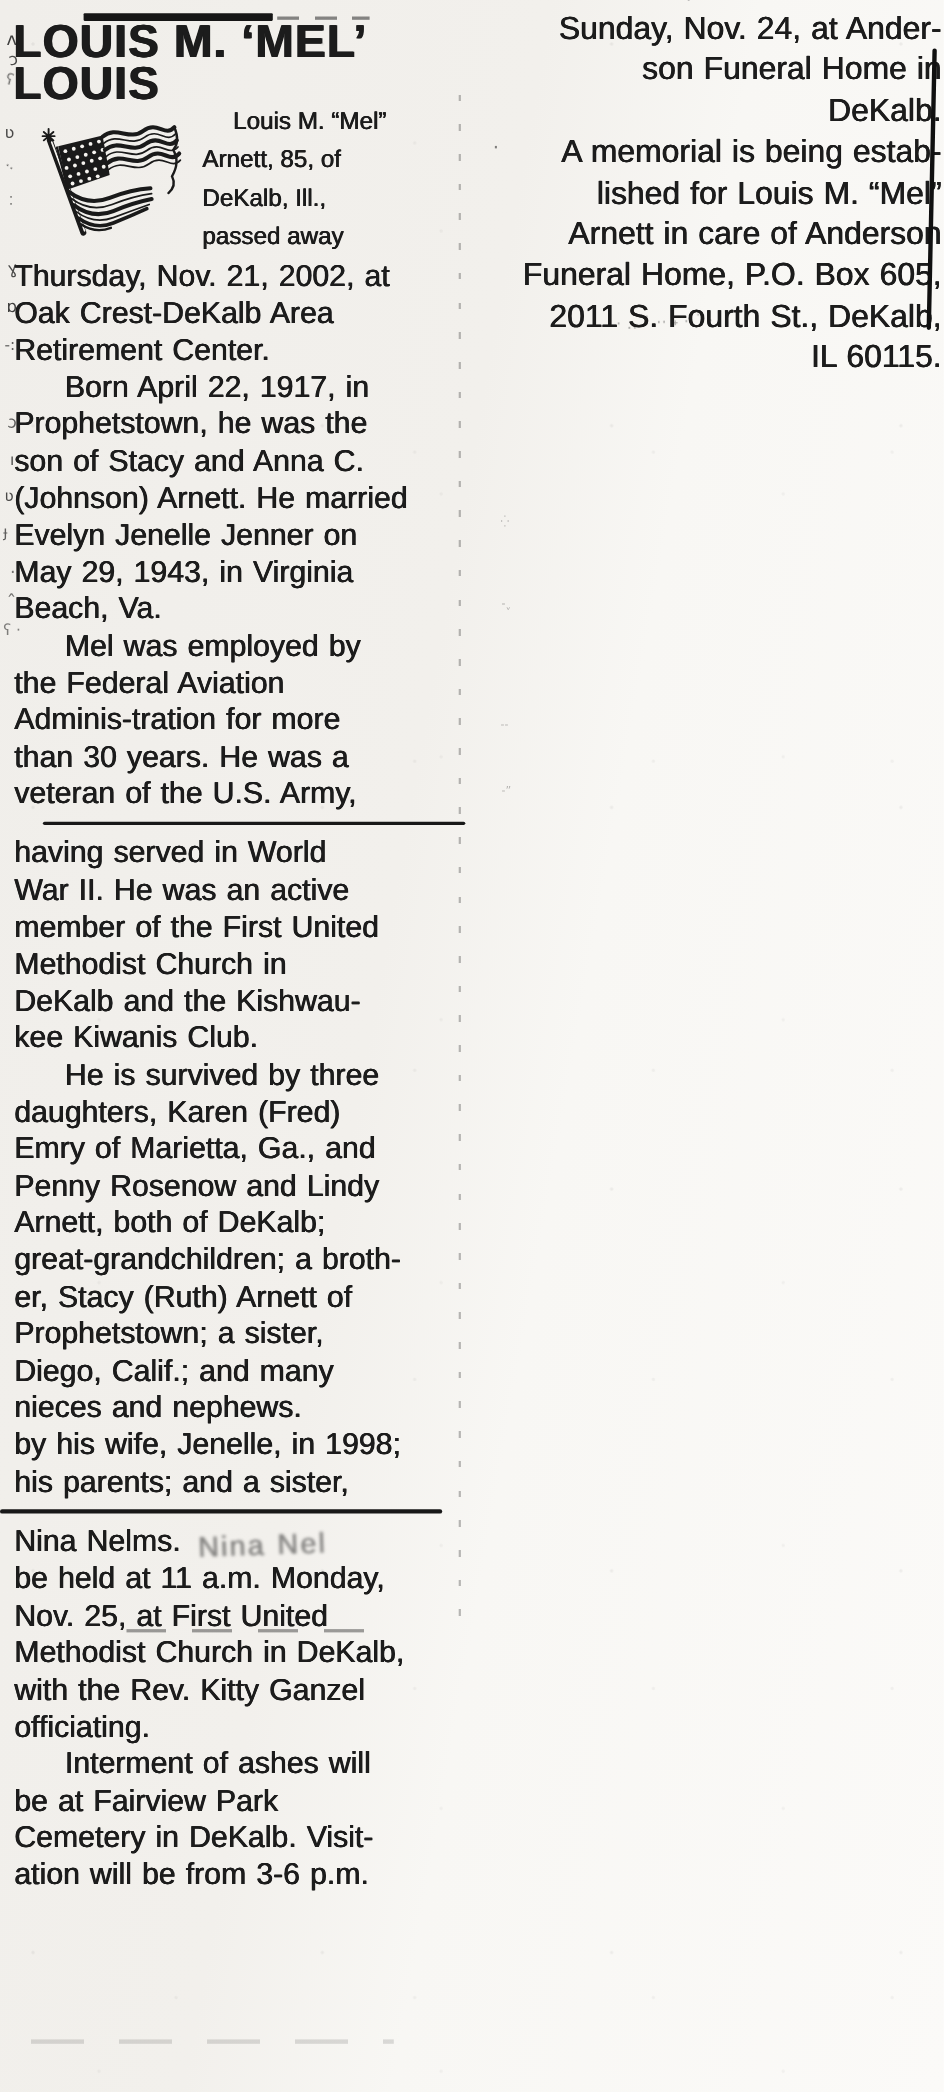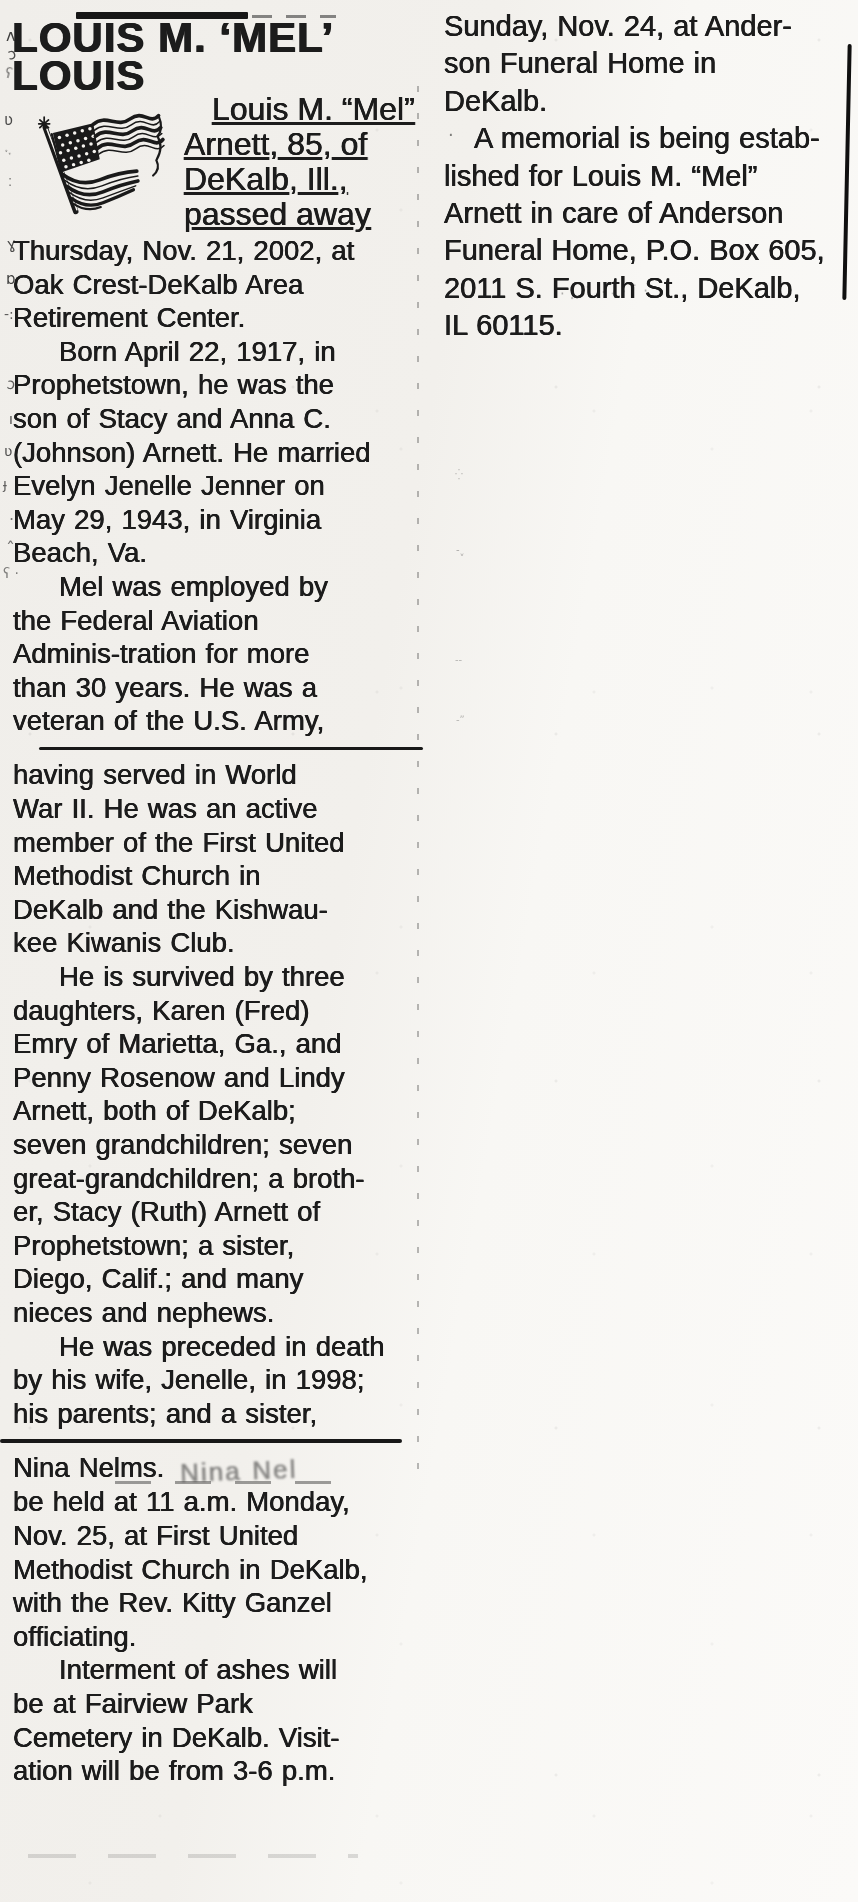--- a/index.html
+++ b/index.html
@@ -26,33 +26,33 @@
   #topbar{position:absolute;left:76px;top:12px;width:172px;height:7px;background:#161616;border-radius:1px;}
   #topbar-tail{position:absolute;left:252px;top:15px;width:84px;height:3px;opacity:.55;
     background:repeating-linear-gradient(90deg,#2a2a2a 0 20px, transparent 20px 34px);}
 
   #title{position:absolute;left:12px;top:19px;width:408px;text-align:left;
     font-weight:bold;font-size:42px;line-height:38px;letter-spacing:1px;}
   #title .ink{text-shadow:.8px 0 0 currentColor, -.5px 0 0 currentColor;}
 
   #flagrow{position:absolute;left:28px;top:92px;width:394px;display:flex;align-items:flex-start;}
   #flag{width:150px;height:122px;flex:0 0 auto;margin-top:4px;}
-  .intro{margin-left:6px;font-size:32px;line-height:35px;text-decoration:underline;}
+  .intro{margin-left:6px;font-size:22px;line-height:35px;}
   .intro .indent{padding-left:28px;}
 
   #lbody{position:absolute;left:13px;top:234px;width:412px;font-size:27.5px;line-height:33.6px;word-spacing:1.5px;}
   #lbody .indent{padding-left:46px;}
   .rule{height:3.5px;background:#181818;border-radius:2px;}
   #rule1{margin:9px 0 8px 26px;width:384px;}
   #rule2{margin:9px 0 8px -13px;width:402px;}
   #nina-row{display:flex;align-items:baseline;}
   #nina-ghost{margin-left:16px;filter:blur(1.3px);opacity:.5;
     transform:rotate(-2deg) translateY(3px);letter-spacing:2px;font-size:26px;}
 
-  #rcol{position:absolute;left:444px;top:8px;width:412px;font-size:29px;line-height:37.4px;word-spacing:1px;}
+  #rcol{position:absolute;left:444px;top:8px;width:412px;font-size:29px;line-height:37.4px;word-spacing:1px;text-align:right;}
   #rcol .indent{padding-left:30px;}
 
   #gutter-line{position:absolute;left:417px;top:86px;width:2px;height:1398px;
     background:repeating-linear-gradient(180deg, rgba(30,30,30,.30) 0 6px, transparent 6px 27px);}
   #right-edge-line{position:absolute;left:845px;top:44px;width:3.5px;height:256px;
     background:#101010;border-radius:2px;transform:rotate(1.2deg);}
   #rule2-ghost{position:absolute;left:115px;top:1481px;width:218px;height:3px;
     background:repeating-linear-gradient(90deg, rgba(20,20,20,.40) 0 36px, transparent 36px 60px);}
   #bottom-dashes{position:absolute;left:28px;top:1854px;width:330px;height:4px;
     background:repeating-linear-gradient(90deg, rgba(40,40,40,.15) 0 48px, transparent 48px 80px);}
@@ -164,27 +164,25 @@
         <div class="line">War II. He was an active</div>
         <div class="line">member of the First United</div>
         <div class="line">Methodist Church in</div>
         <div class="line">DeKalb and the Kishwau-</div>
         <div class="line">kee Kiwanis Club.</div>
         <div class="line indent">He is survived by three</div>
         <div class="line">daughters, Karen (Fred)</div>
         <div class="line">Emry of Marietta, Ga., and</div>
         <div class="line">Penny Rosenow and Lindy</div>
         <div class="line">Arnett, both of DeKalb;</div>
-        <div class="line">seven grandchildren; seven</div>
         <div class="line">great-grandchildren; a broth-</div>
         <div class="line">er, Stacy (Ruth) Arnett of</div>
         <div class="line">Prophetstown; a sister,</div>
         <div class="line">Diego, Calif.; and many</div>
         <div class="line">nieces and nephews.</div>
-        <div class="line indent">He was preceded in death</div>
         <div class="line">by his wife, Jenelle, in 1998;</div>
         <div class="line">his parents; and a sister,</div>
       </div>
     <div id="rule2" class="rule"></div>
     <div id="nina-row">
       <span class="line">Nina Nelms.</span>
       <span id="nina-ghost">Nina Nel</span>
     </div>
     <div>
         <div class="line">be held at 11 a.m. Monday,</div>

